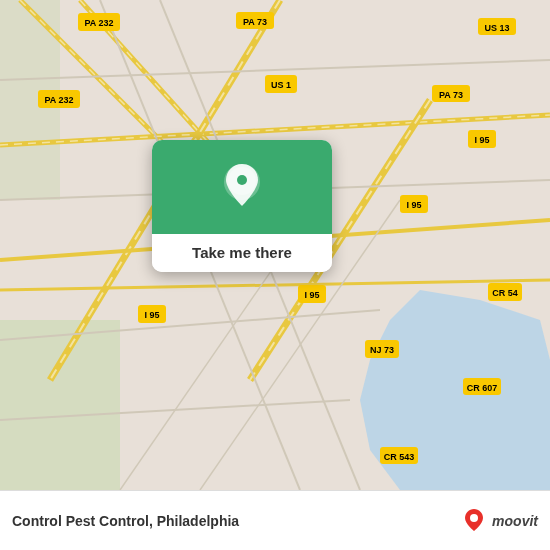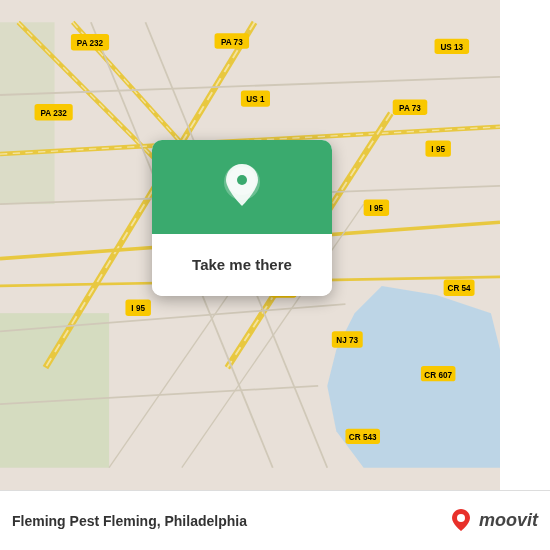--- a/index.html
+++ b/index.html
@@ -5,21 +5,21 @@
     * { margin: 0; padding: 0; box-sizing: border-box; }
     body {
       width: 550px;
       height: 550px;
       overflow: hidden;
       font-family: Arial, sans-serif;
       position: relative;
     }
 
     #map-container {
-      width: 500px;
+      width: 550px;
       height: 490px;
       position: relative;
       overflow: hidden;
       background-color: #e8e0d8;
     }
 
     
     .map-bg {
       width: 100%;
       height: 100%;
@@ -55,21 +55,21 @@
       color: #333;
     }
 
     .moovit-logo {
       display: flex;
       align-items: center;
       gap: 4px;
     }
 
     .moovit-text {
-      font-size: 18px;
+      font-size: 14px;
       font-weight: bold;
       color: #444;
       font-style: italic;
     }
 
     
     #popup-card {
       position: absolute;
       top: 140px;
       left: 152px;
@@ -90,21 +90,21 @@
     }
 
     .pin-icon {
       color: white;
       font-size: 36px;
       line-height: 1;
     }
 
     .popup-bottom {
       background: #fff;
-      padding: 22px 0;
+      padding: 10px 0;
       text-align: center;
     }
 
     .take-me-there {
       font-size: 15px;
       font-weight: 600;
       color: #333;
     }
   </style>
 </head>
@@ -205,21 +205,21 @@
       </div>
     </div>
     <div class="popup-bottom">
       <span class="take-me-there">Take me there</span>
     </div>
   </div>
 </div>
 
 <div id="bottom-bar">
   <div class="bottom-left">
-    <span class="location-name">Fleming Pest Fleming, Philadelphia</span>
+    <span class="location-name">Control Pest Control, Philadelphia</span>
   </div>
   <div class="moovit-logo">
 
     <svg width="28" height="28" viewBox="0 0 28 28" xmlns="http://www.w3.org/2000/svg">
       <path d="M14 2 C9 2 5 6 5 11 C5 17 14 24 14 24 C14 24 23 17 23 11 C23 6 19 2 14 2Z" fill="#e8302a"></path>
       <circle cx="14" cy="11" r="4" fill="white"></circle>
     </svg>
     <span class="moovit-text">moovit</span>
   </div>
 </div>

